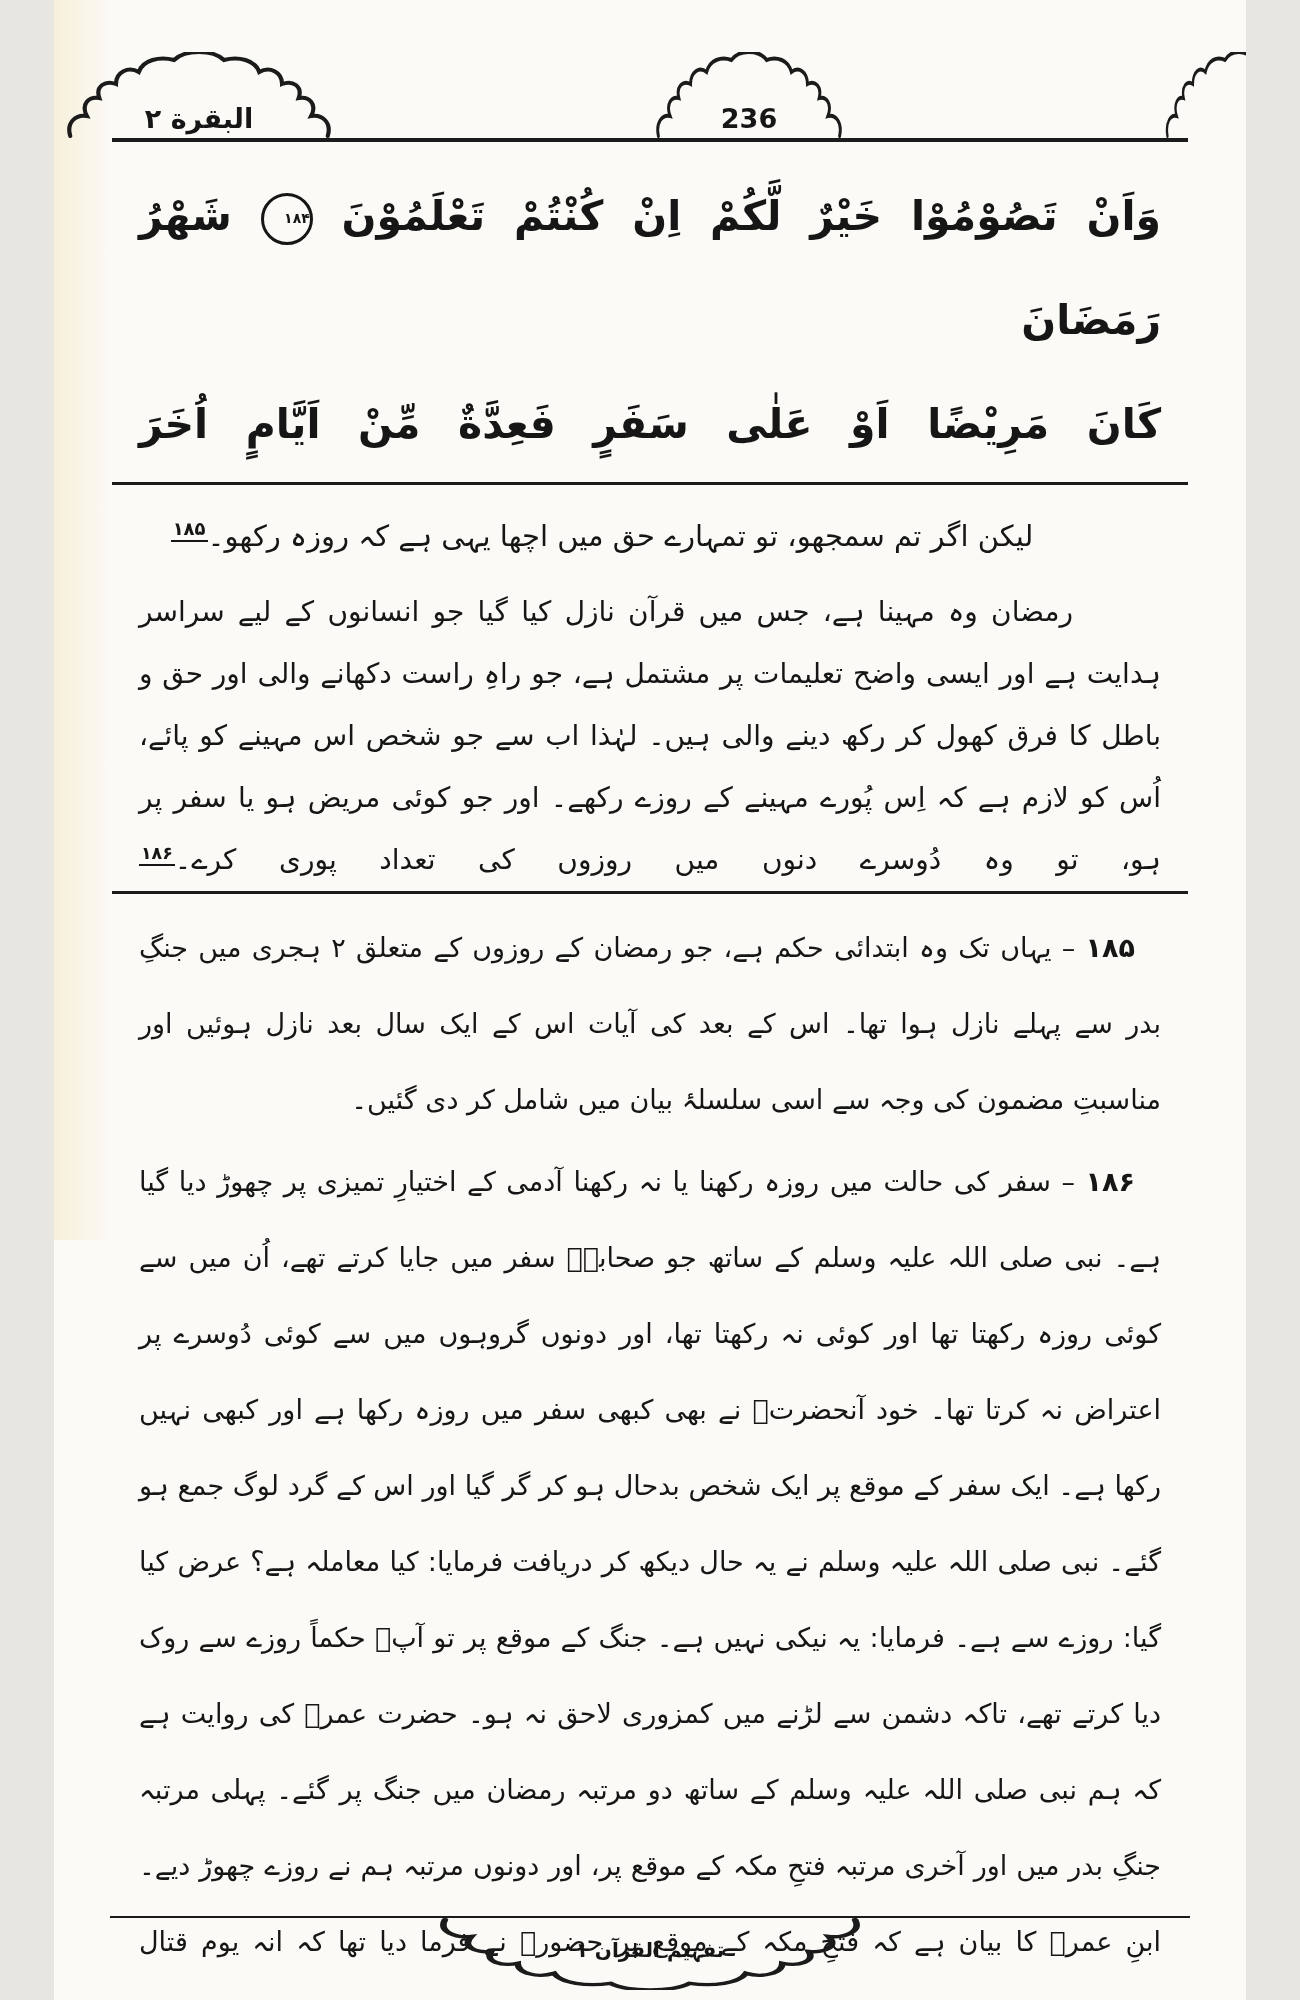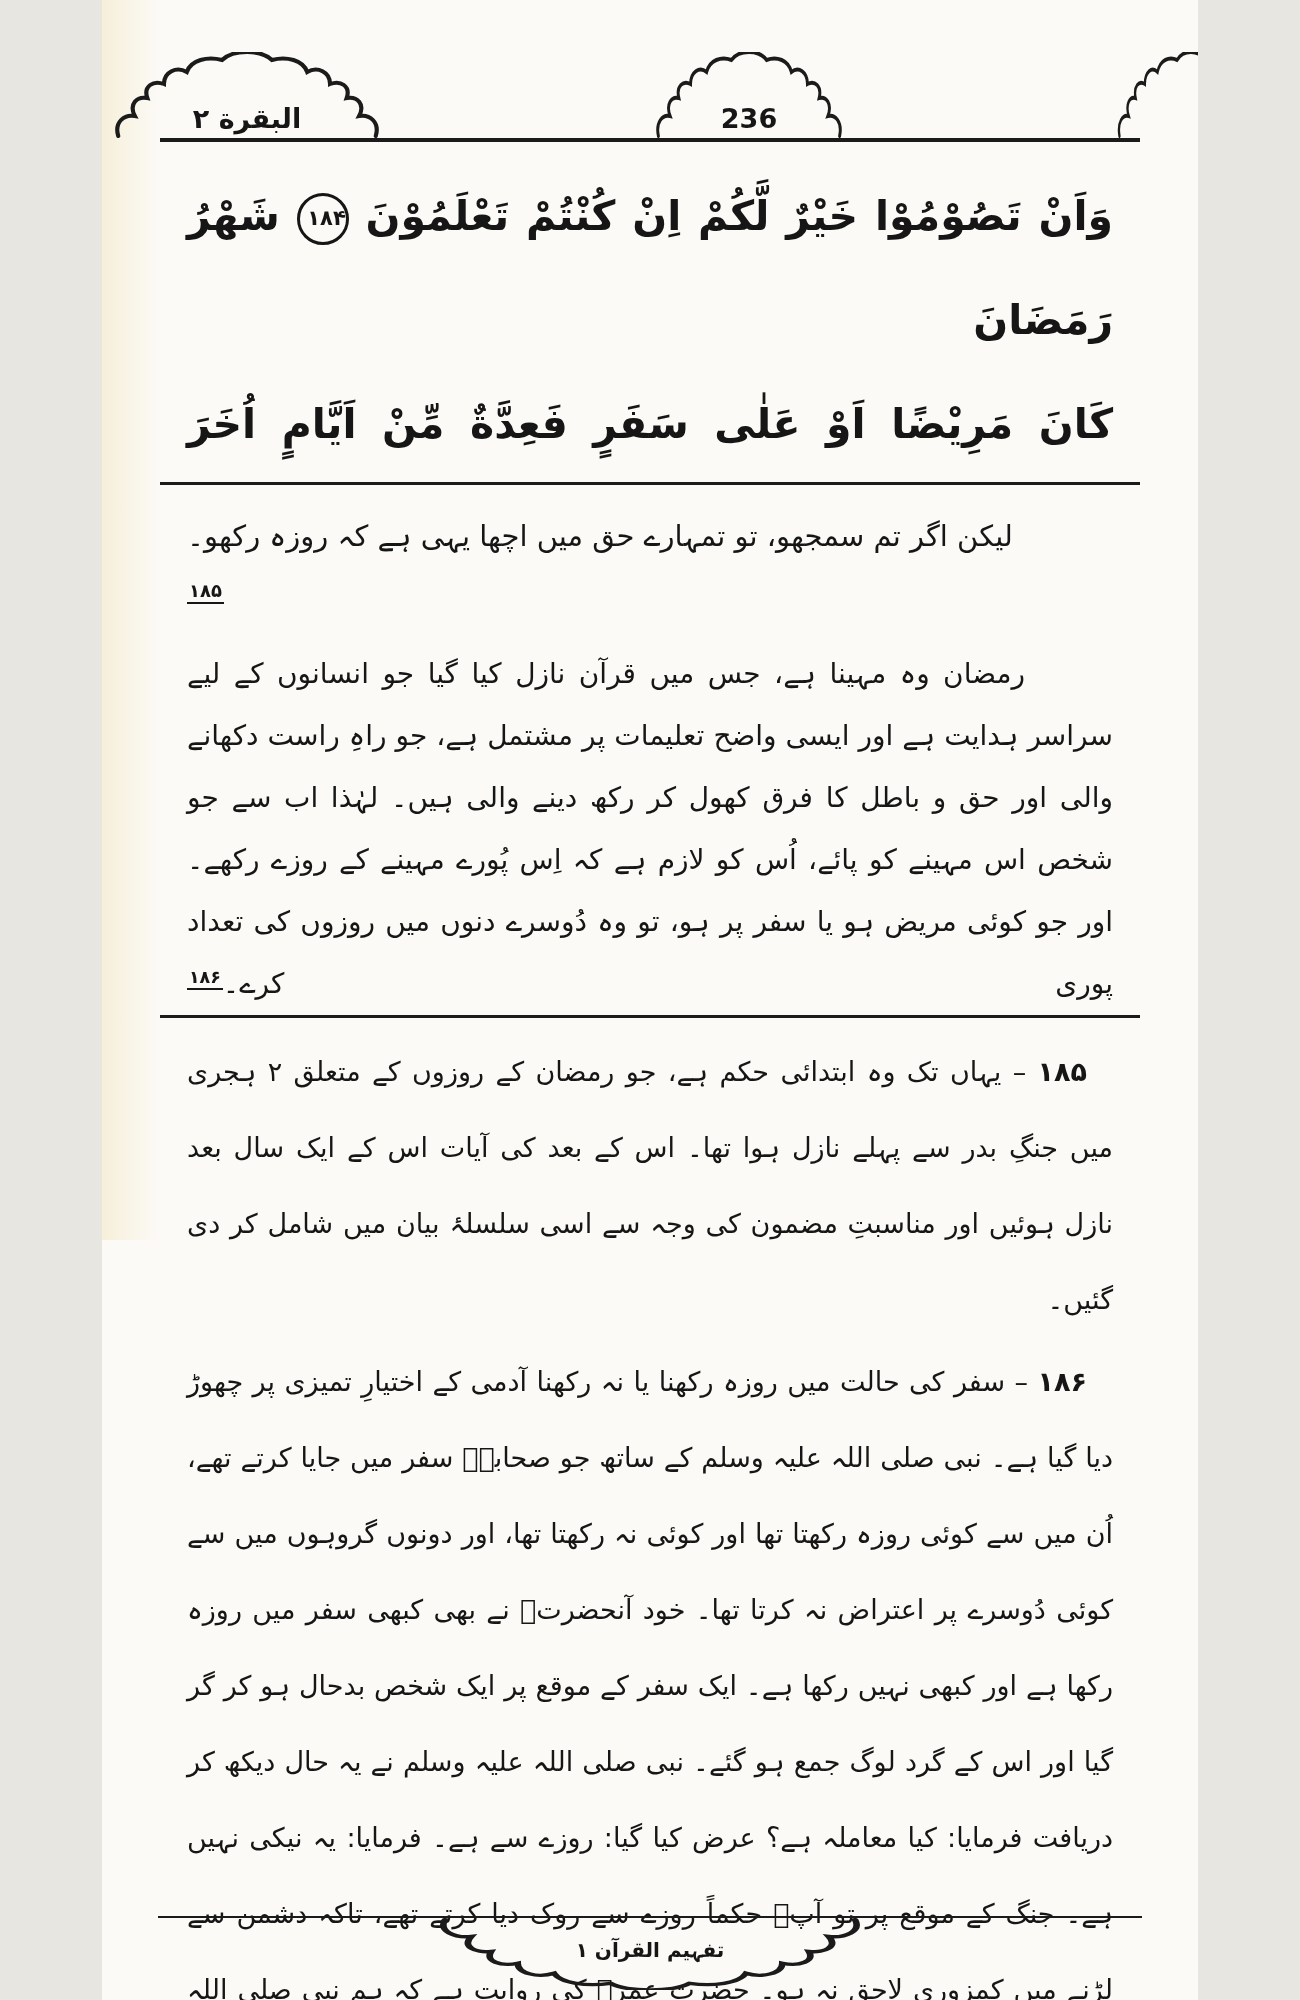--- a/index.html
+++ b/index.html
@@ -1,18 +1,18 @@
 <!DOCTYPE html>
 <html lang="ur" dir="rtl"><head>
 <meta charset="utf-8">
 <style>
   html,body { margin:0; padding:0; background:#e8e6e0; }
   .page {
     position:relative;
-    width:1096px; height:2000px;
+    width:1192px; height:2000px;
     margin:0 auto;
     background:#fbfaf6;
     color:#161616;
     overflow:hidden;
     font-family:"DejaVu Sans", sans-serif;
     direction:rtl;
   }
   
   .scan-tint {
     position:absolute; left:0; top:640; width:58px; height:1240px;
@@ -45,29 +45,29 @@
   .quran { padding:22px 85px 6px 85px; }
   .q-line {
     font-size:41px; font-weight:bold; line-height:104px;
     text-align:justify; text-align-last:justify;
     white-space:normal;
     letter-spacing:0.5px;
   }
   .aya-badge {
     display:inline-block; width:46px; height:46px; line-height:44px;
     border:3px solid #161616; border-radius:50%;
-    font-size:21px; font-weight:bold; text-align:right;
+    font-size:14px; font-weight:bold; text-align:right;
     vertical-align:middle; letter-spacing:0;
   }
 
   
   .translation { padding:14px 85px 0 85px; }
   .tr-partial {
     margin:6px 96px 14px 0;
-    font-size:29px; line-height:62px; text-align:left;
+    font-size:29px; line-height:62px; text-align:center;
   }
   .tr-para {
     font-size:28px; line-height:62px;
     text-align:justify; text-align-last:justify;
     text-indent:88px;
   }
   .fn-ref {
     font-size:0.62em; vertical-align:super; line-height:0;
     border-bottom:2px solid #161616; padding:0 2px 1px 2px;
     font-weight:bold;

